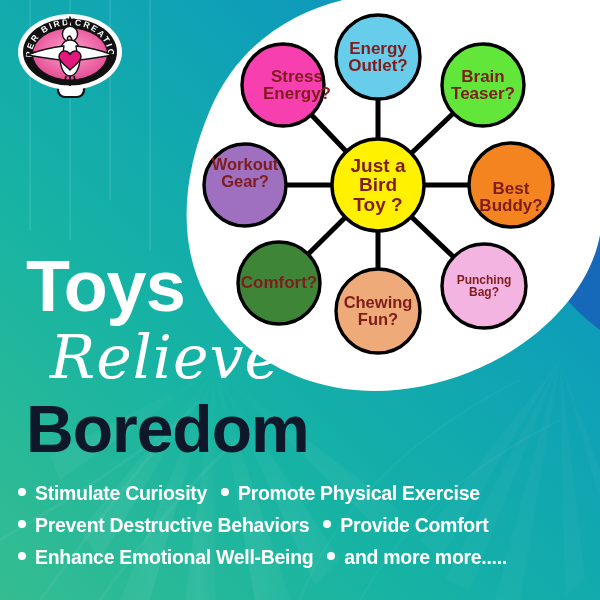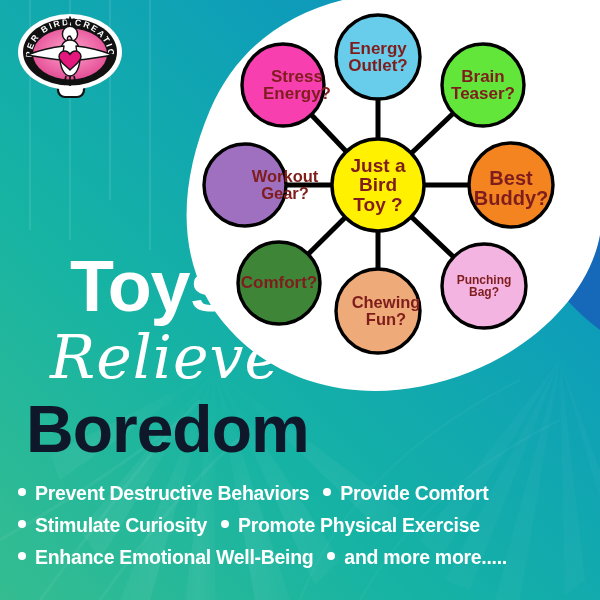--- a/index.html
+++ b/index.html
@@ -13,21 +13,21 @@
   #blob-svg{z-index:1;}
   #diagram-svg{z-index:3;}
 
   
   #logo{position:absolute;left:14px;top:7px;width:112px;height:96px;z-index:6;}
 
   
   #headline{position:absolute;left:26px;top:252px;z-index:4;width:360px;}
   .h-toys{
     font-family:"Liberation Sans",sans-serif;font-weight:bold;
-    font-size:72px;line-height:68px;color:#ffffff;letter-spacing:-1px;margin-left:44px;
+    font-size:72px;line-height:68px;color:#ffffff;letter-spacing:-1px;
   }
   .h-relieve{
     font-family:"DejaVu Serif",serif;font-style:italic;font-weight:normal;
     font-size:60px;line-height:74px;color:#ffffff;letter-spacing:1px;
     margin-left:24px;
   }
   .h-boredom{
     font-family:"Liberation Sans",sans-serif;font-weight:bold;
     font-size:66px;line-height:70px;color:#0f172a;letter-spacing:-1px;
   }
@@ -202,71 +202,71 @@
         <span>Energy?</span>
       </div>
       <div class="nodelabel" style="left: 336px; top: 15px; width: 84px; height: 84px; font-size: 17px;">
         <span>Energy</span>
         <span>Outlet?</span>
       </div>
       <div class="nodelabel" style="left: 442px; top: 44px; width: 82px; height: 82px; font-size: 17px;">
         <span>Brain</span>
         <span>Teaser?</span>
       </div>
-      <div class="nodelabel" style="left: 469px; top: 146px; width: 84px; height: 84px; font-size: 20px;">
+      <div class="nodelabel" style="left: 469px; top: 155px; width: 84px; height: 84px; font-size: 17px;">
         <span>Best</span>
         <span>Buddy?</span>
       </div>
       <div class="nodelabel" style="left: 442px; top: 244px; width: 84px; height: 84px; font-size: 12px;">
         <span>Punching</span>
         <span>Bag?</span>
       </div>
-      <div class="nodelabel" style="left: 344px; top: 269px; width: 84px; height: 84px; font-size: 16.5px; justify-content: center;">
+      <div class="nodelabel" style="left: 336px; top: 269px; width: 84px; height: 84px; font-size: 16.5px; justify-content: center;">
         <span>Chewing</span>
         <span>Fun?</span>
       </div>
       <div class="nodelabel" style="left: 238px; top: 242px; width: 82px; height: 82px; font-size: 17px;">
         <span>Comfort?</span>
       </div>
-      <div class="nodelabel" style="left: 204px; top: 144px; width: 82px; height: 82px; font-size: 16.5px; margin-left: 40px;">
+      <div class="nodelabel" style="left: 204px; top: 132px; width: 82px; height: 82px; font-size: 16.5px;">
         <span>Workout</span>
         <span>Gear?</span>
       </div>
       <div class="nodelabel" style="left: 332px; top: 139px; width: 92px; height: 92px; font-size: 19px;">
         <span>Just a</span>
         <span>Bird</span>
         <span>Toy ?</span>
       </div>
     </div>
 
   <div id="headline">
     <div class="h-toys">Toys</div>
     <div class="h-relieve">Relieve</div>
     <div class="h-boredom">Boredom</div>
   </div>
 
   <div id="bullets">
       <div class="brow">
         <div class="bcell">
           <span class="bdot"></span>
-          <span class="btxt">Prevent Destructive Behaviors</span>
+          <span class="btxt">Stimulate Curiosity</span>
         </div>
         <div class="bcell second">
           <span class="bdot"></span>
-          <span class="btxt">Provide Comfort</span>
+          <span class="btxt">Promote Physical Exercise</span>
         </div>
       </div>
       <div class="brow">
         <div class="bcell">
           <span class="bdot"></span>
-          <span class="btxt">Stimulate Curiosity</span>
+          <span class="btxt">Prevent Destructive Behaviors</span>
         </div>
         <div class="bcell second">
           <span class="bdot"></span>
-          <span class="btxt">Promote Physical Exercise</span>
+          <span class="btxt">Provide Comfort</span>
         </div>
       </div>
       <div class="brow">
         <div class="bcell">
           <span class="bdot"></span>
           <span class="btxt">Enhance Emotional Well-Being</span>
         </div>
         <div class="bcell second">
           <span class="bdot"></span>
           <span class="btxt">and more more.....</span>

